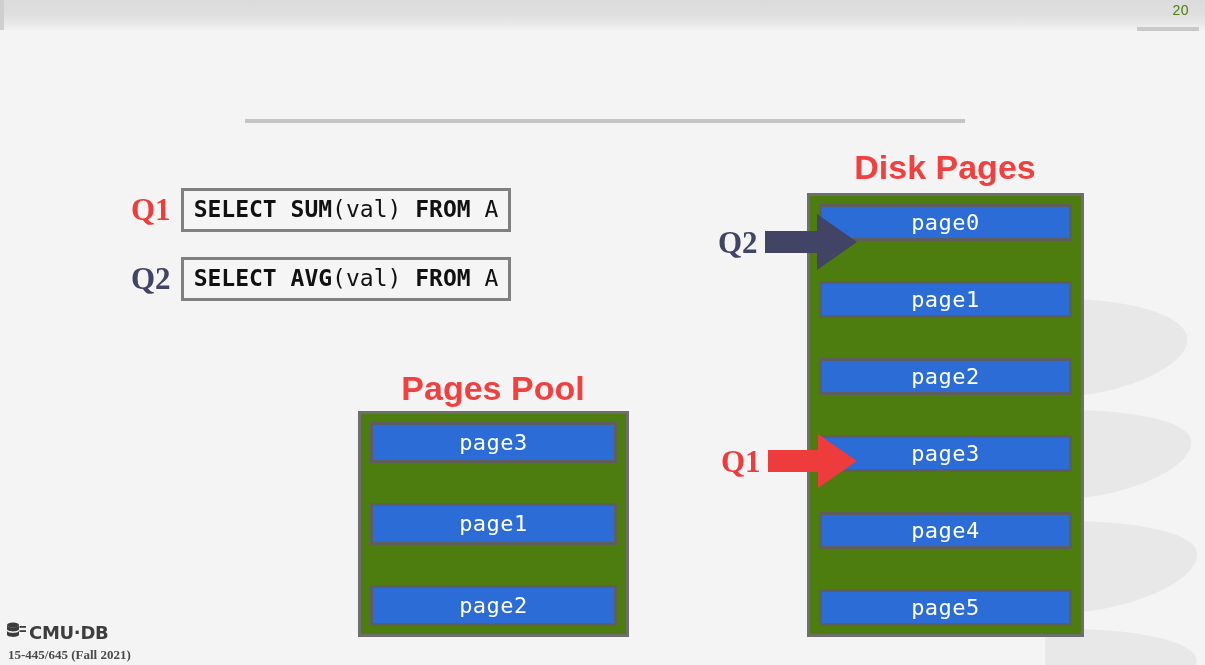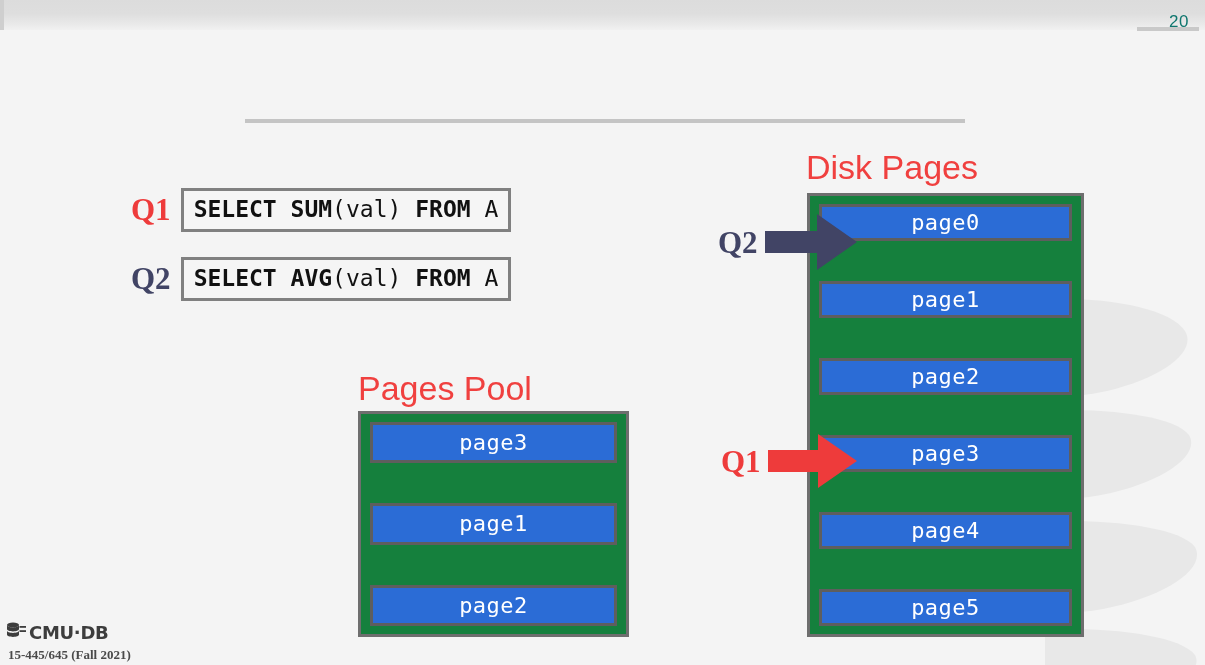--- a/index.html
+++ b/index.html
@@ -32,23 +32,23 @@
     position: absolute;
     left: 0;
     top: 0;
     width: 4px;
     height: 30px;
     background: #cfcfcf;
   }
   .slide-number {
     position: absolute;
     right: 16px;
-    top: 12px;
-    font-size: 17px;
-    color: #0f766e;
+    top: 2px;
+    font-size: 14px;
+    color: #4d7c0f;
     letter-spacing: 0.5px;
   }
   .slide-number-rule {
     position: absolute;
     right: 6px;
     top: 27px;
     width: 62px;
     height: 4px;
     background: #c9c9c9;
   }
@@ -114,32 +114,33 @@
     white-space: pre;
     line-height: 1.25;
   }
   .kw { font-weight: bold; }
   .plain { font-weight: normal; }
 
   
   .section-heading {
     position: absolute;
     font-size: 34px;
-    font-weight: normal;
+    font-weight: bold;
     color: #f0403f;
+    text-align: center;
     white-space: nowrap;
   }
   #heading-disk-pages { left: 806px; top: 148px; width: 278px; }
   #heading-buffer-pool { left: 358px; top: 369px; width: 270px; }
 
   
   .page-container {
     position: absolute;
     border: 3px solid #6e6e6e;
-    background: #15803d;
+    background: #4d7c0f;
     box-sizing: border-box;
     padding: 8px 9px;
     display: flex;
     flex-direction: column;
     gap: 40px;
   }
   #disk-container {
     left: 807px;
     top: 193px;
     width: 277px;

